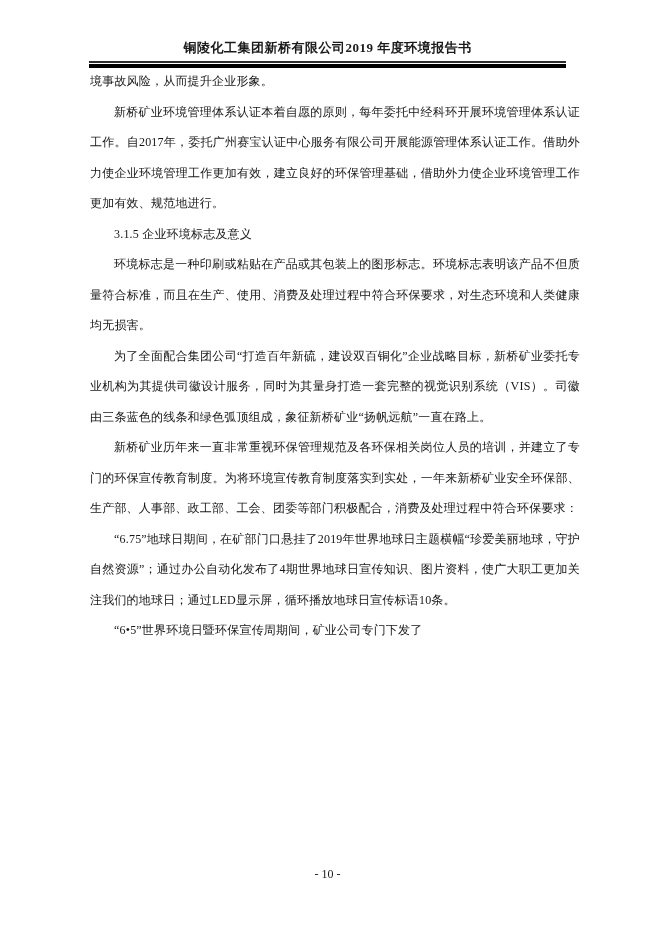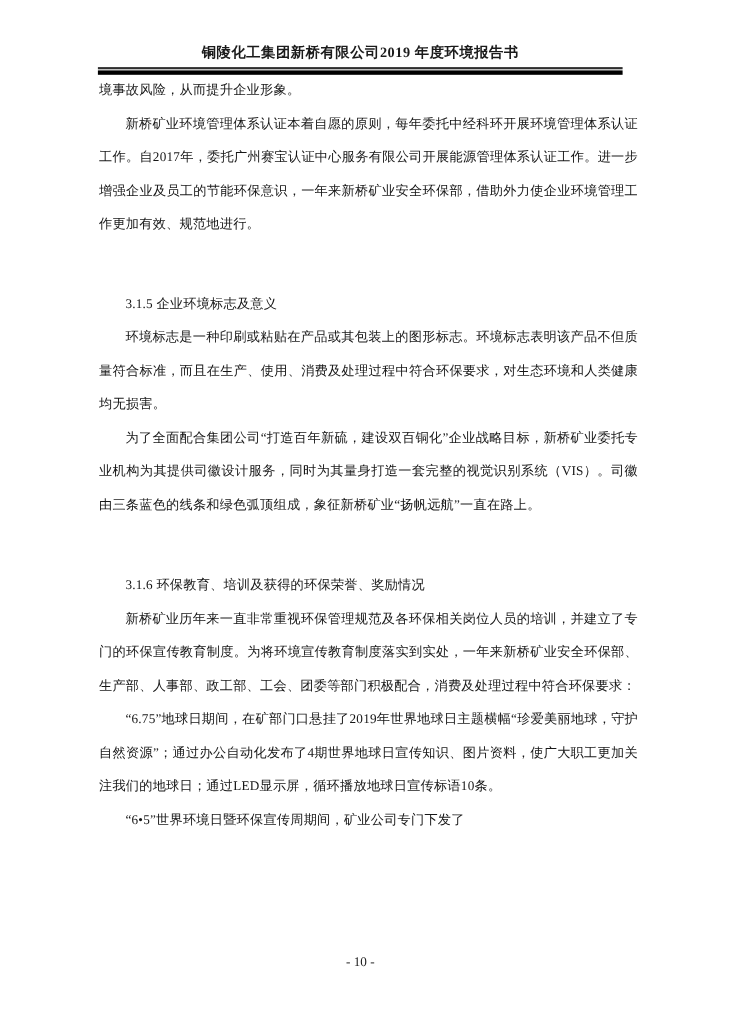--- a/index.html
+++ b/index.html
@@ -46,21 +46,21 @@
     line-height: 30.5px;
     text-align: justify;
     letter-spacing: 0.2px;
   }
   .content p {
     margin: 0;
     padding: 0;
     text-indent: 2em;
   }
   .content p.noindent { text-indent: 0; }
-  .content p.heading  { text-indent: 2em; margin-top: 42px; }
+  .content p.heading  { text-indent: 2em; }
   .footer {
     position: absolute;
     top: 867px;
     left: 89px;
     width: 477px;
     text-align: center;
     font-size: 12px;
     color: #1b1b1b;
   }
 </style>
@@ -72,25 +72,24 @@
   <div class="header-title">铜陵化工集团新桥有限公司2019 年度环境报告书</div>
 
   <div class="header-rule">
     <div class="rule-thin"></div>
     <div class="rule-gap"></div>
     <div class="rule-thick"></div>
   </div>
 
   <div class="content">
       <p class="noindent">境事故风险，从而提升企业形象。</p>
-      <p class="">新桥矿业环境管理体系认证本着自愿的原则，每年委托中经科环开展环境管理体系认证工作。自2017年，委托广州赛宝认证中心服务有限公司开展能源管理体系认证工作。进一步增强企业及员工的节能环保意识，一年来新桥矿业安全环保部，借助外力使企业环境管理工作更加有效、规范地进行。</p>
+      <p class="">新桥矿业环境管理体系认证本着自愿的原则，每年委托中经科环开展环境管理体系认证工作。自2017年，委托广州赛宝认证中心服务有限公司开展能源管理体系认证工作。借助外力使企业环境管理工作更加有效，建立良好的环保管理基础，借助外力使企业环境管理工作更加有效、规范地进行。</p>
       <p class="heading">3.1.5 企业环境标志及意义</p>
       <p class="">环境标志是一种印刷或粘贴在产品或其包装上的图形标志。环境标志表明该产品不但质量符合标准，而且在生产、使用、消费及处理过程中符合环保要求，对生态环境和人类健康均无损害。</p>
       <p class="">为了全面配合集团公司“打造百年新硫，建设双百铜化”企业战略目标，新桥矿业委托专业机构为其提供司徽设计服务，同时为其量身打造一套完整的视觉识别系统（VIS）。司徽由三条蓝色的线条和绿色弧顶组成，象征新桥矿业“扬帆远航”一直在路上。</p>
-      <p class="heading">3.1.6 环保教育、培训及获得的环保荣誉、奖励情况</p>
       <p class="">新桥矿业历年来一直非常重视环保管理规范及各环保相关岗位人员的培训，并建立了专门的环保宣传教育制度。为将环境宣传教育制度落实到实处，一年来新桥矿业安全环保部、生产部、人事部、政工部、工会、团委等部门积极配合，消费及处理过程中符合环保要求：</p>
       <p class="">“6.75”地球日期间，在矿部门口悬挂了2019年世界地球日主题横幅“珍爱美丽地球，守护自然资源”；通过办公自动化发布了4期世界地球日宣传知识、图片资料，使广大职工更加关注我们的地球日；通过LED显示屏，循环播放地球日宣传标语10条。</p>
       <p class="">“6•5”世界环境日暨环保宣传周期间，矿业公司专门下发了</p>
     </div>
 
   <div class="footer">- 10 -</div>
 
 </div>
 
 </body></html>

